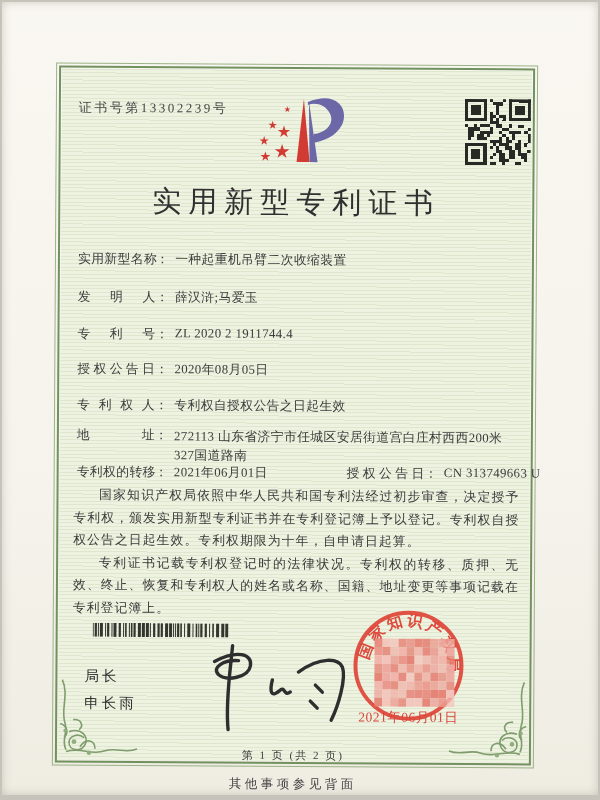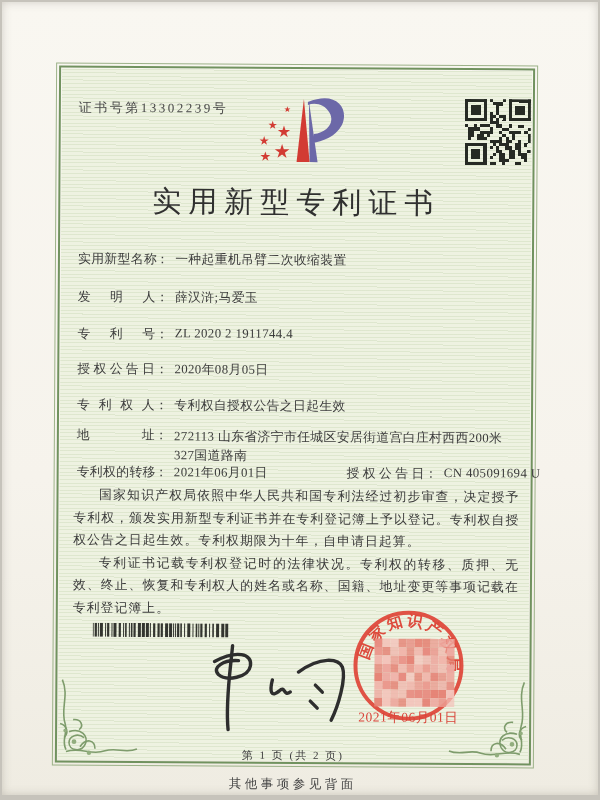--- a/index.html
+++ b/index.html
@@ -224,21 +224,21 @@
     </div>
     <div class="row" style="top:334px">
       <span class="flabel">专利权人</span><span class="colon">：</span><span class="fvalue">专利权自授权公告之日起生效</span>
     </div>
     <div class="row addr" style="top:364px">
       <span class="flabel">地址</span><span class="colon">：</span><span class="fvalue"><span>272113 山东省济宁市任城区安居街道宫白庄村西西200米</span><br><span>327国道路南</span></span>
     </div>
     <div class="row" style="top:401px">
       <span class="flabel">专利权的转移</span><span class="colon">：</span><span class="fvalue">2021年06月01日</span>
       <span class="grant2">
-        <span class="flabel">授权公告日</span><span class="colon">：</span><span class="fvalue">CN 405091694 U</span>
+        <span class="flabel">授权公告日</span><span class="colon">：</span><span class="fvalue">CN 313749663 U</span>
       </span>
     </div>
 
     <div class="paras">
       <p>国家知识产权局依照中华人民共和国专利法经过初步审查，决定授予专利权，颁发实用新型专利证书并在专利登记簿上予以登记。专利权自授权公告之日起生效。专利权期限为十年，自申请日起算。</p>
       <p>专利证书记载专利权登记时的法律状况。专利权的转移、质押、无效、终止、恢复和专利权人的姓名或名称、国籍、地址变更等事项记载在专利登记簿上。</p>
     </div>
 
     <svg class="barcode" id="barcode-svg" viewBox="0 0 136 14" preserveAspectRatio="none">
         <rect x="0" y="0" width="1" height="14" fill="#33352f"></rect>
@@ -275,20 +275,24 @@
         <rect x="105.60000000000001" y="0" width="1" height="14" fill="#33352f"></rect>
         <rect x="107.60000000000001" y="0" width="2.2" height="14" fill="#33352f"></rect>
         <rect x="112.00000000000001" y="0" width="2.2" height="14" fill="#33352f"></rect>
         <rect x="116.40000000000002" y="0" width="1" height="14" fill="#33352f"></rect>
         <rect x="119.60000000000002" y="0" width="1.6" height="14" fill="#33352f"></rect>
         <rect x="123.40000000000002" y="0" width="3" height="14" fill="#33352f"></rect>
         <rect x="128.60000000000002" y="0" width="3" height="14" fill="#33352f"></rect>
         <rect x="132.60000000000002" y="0" width="3" height="14" fill="#33352f"></rect>
       </svg>
 
+    <div class="signer">
+      <div>局长</div>
+      <div>申长雨</div>
+    </div>
 
     <svg class="sig" viewBox="0 0 178 98">
       <g fill="none" stroke="#2e2e2e" stroke-width="3.4" stroke-linecap="round">
         <path d="M36,22 C58,10 74,14 72,26 C70,38 48,42 40,35 C33,28 45,20 60,21"></path>
         <path d="M54,6 C52,30 47,62 50,90"></path>
         <path d="M94,40 C91,52 93,58 101,51 C107,45 105,57 112,52"></path>
         <path d="M120,32 C142,16 160,18 164,27 C168,38 160,66 153,80"></path>
         <path d="M137,45 l7,7"></path>
         <path d="M132,61 l7,7"></path>
       </g>

